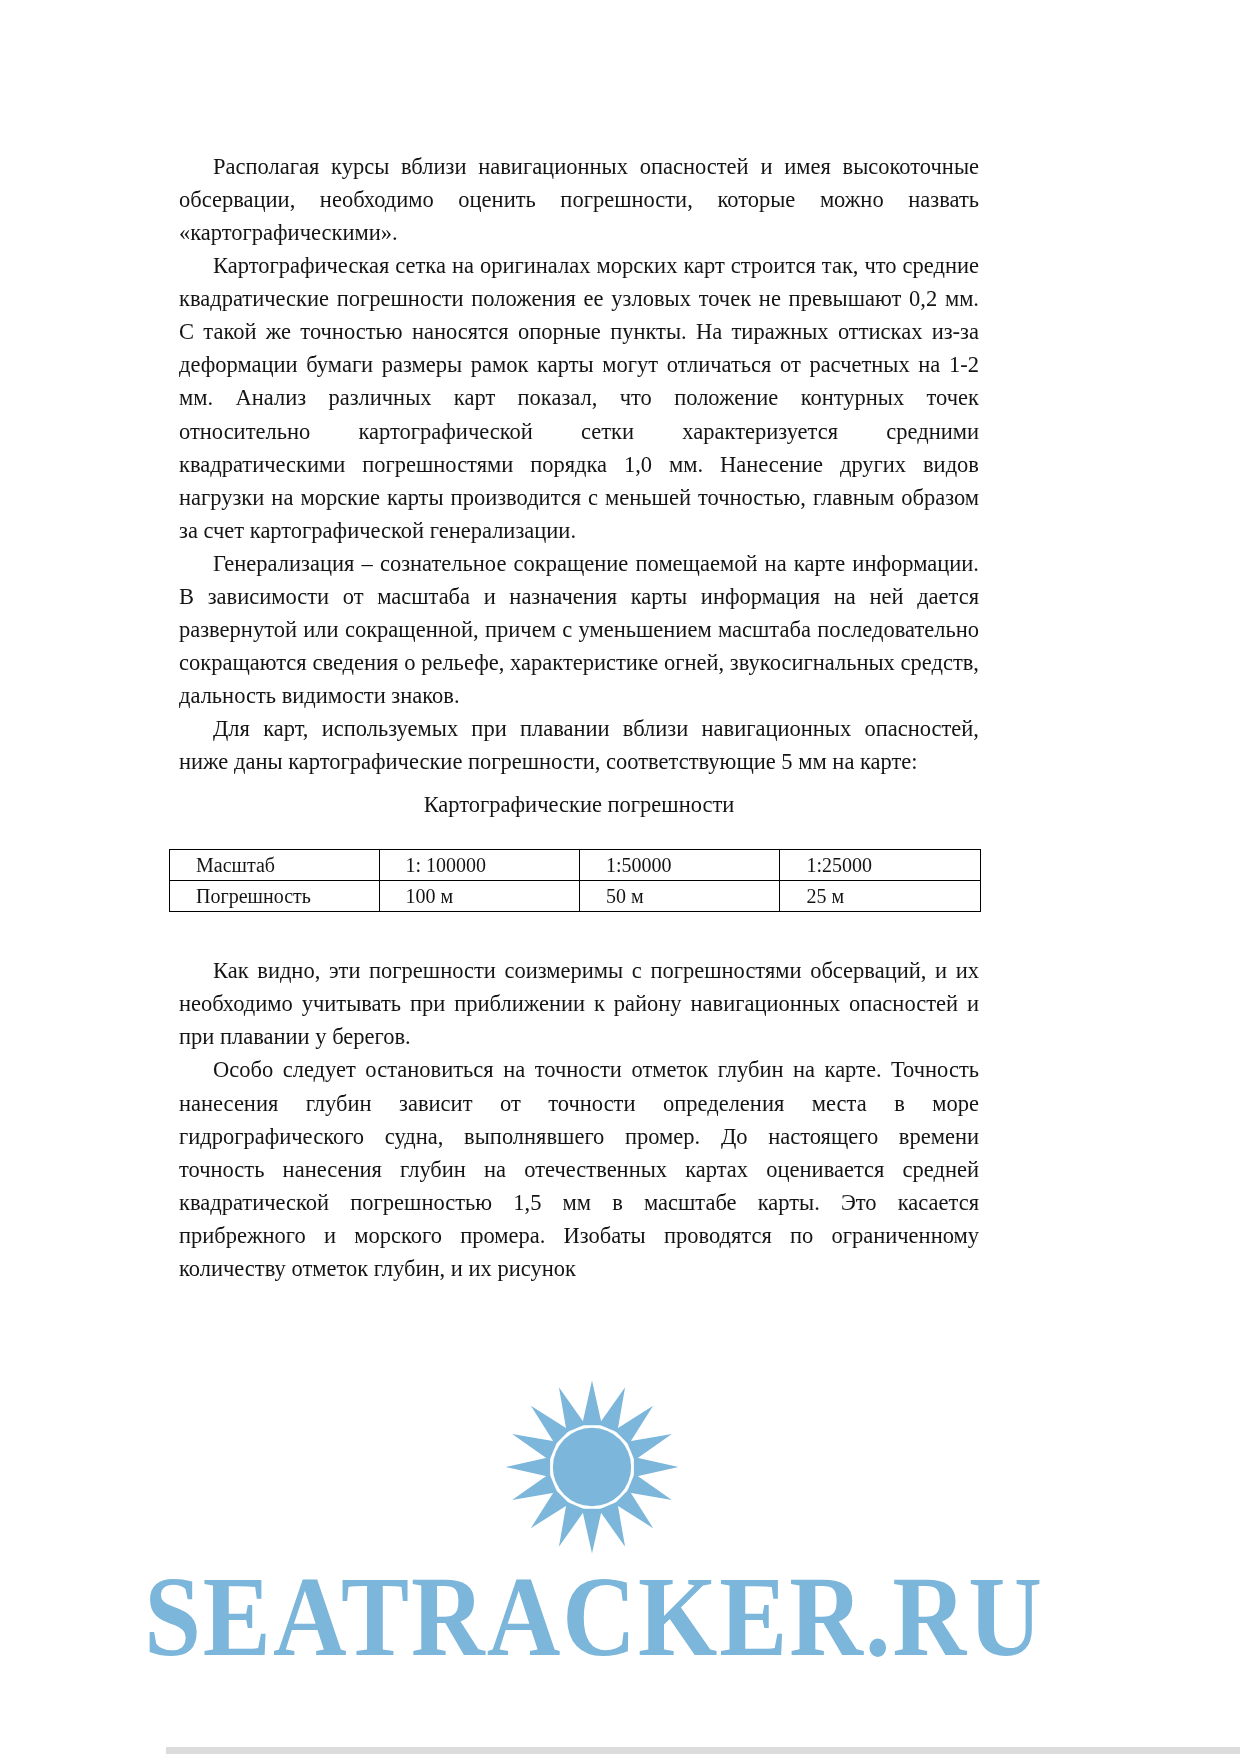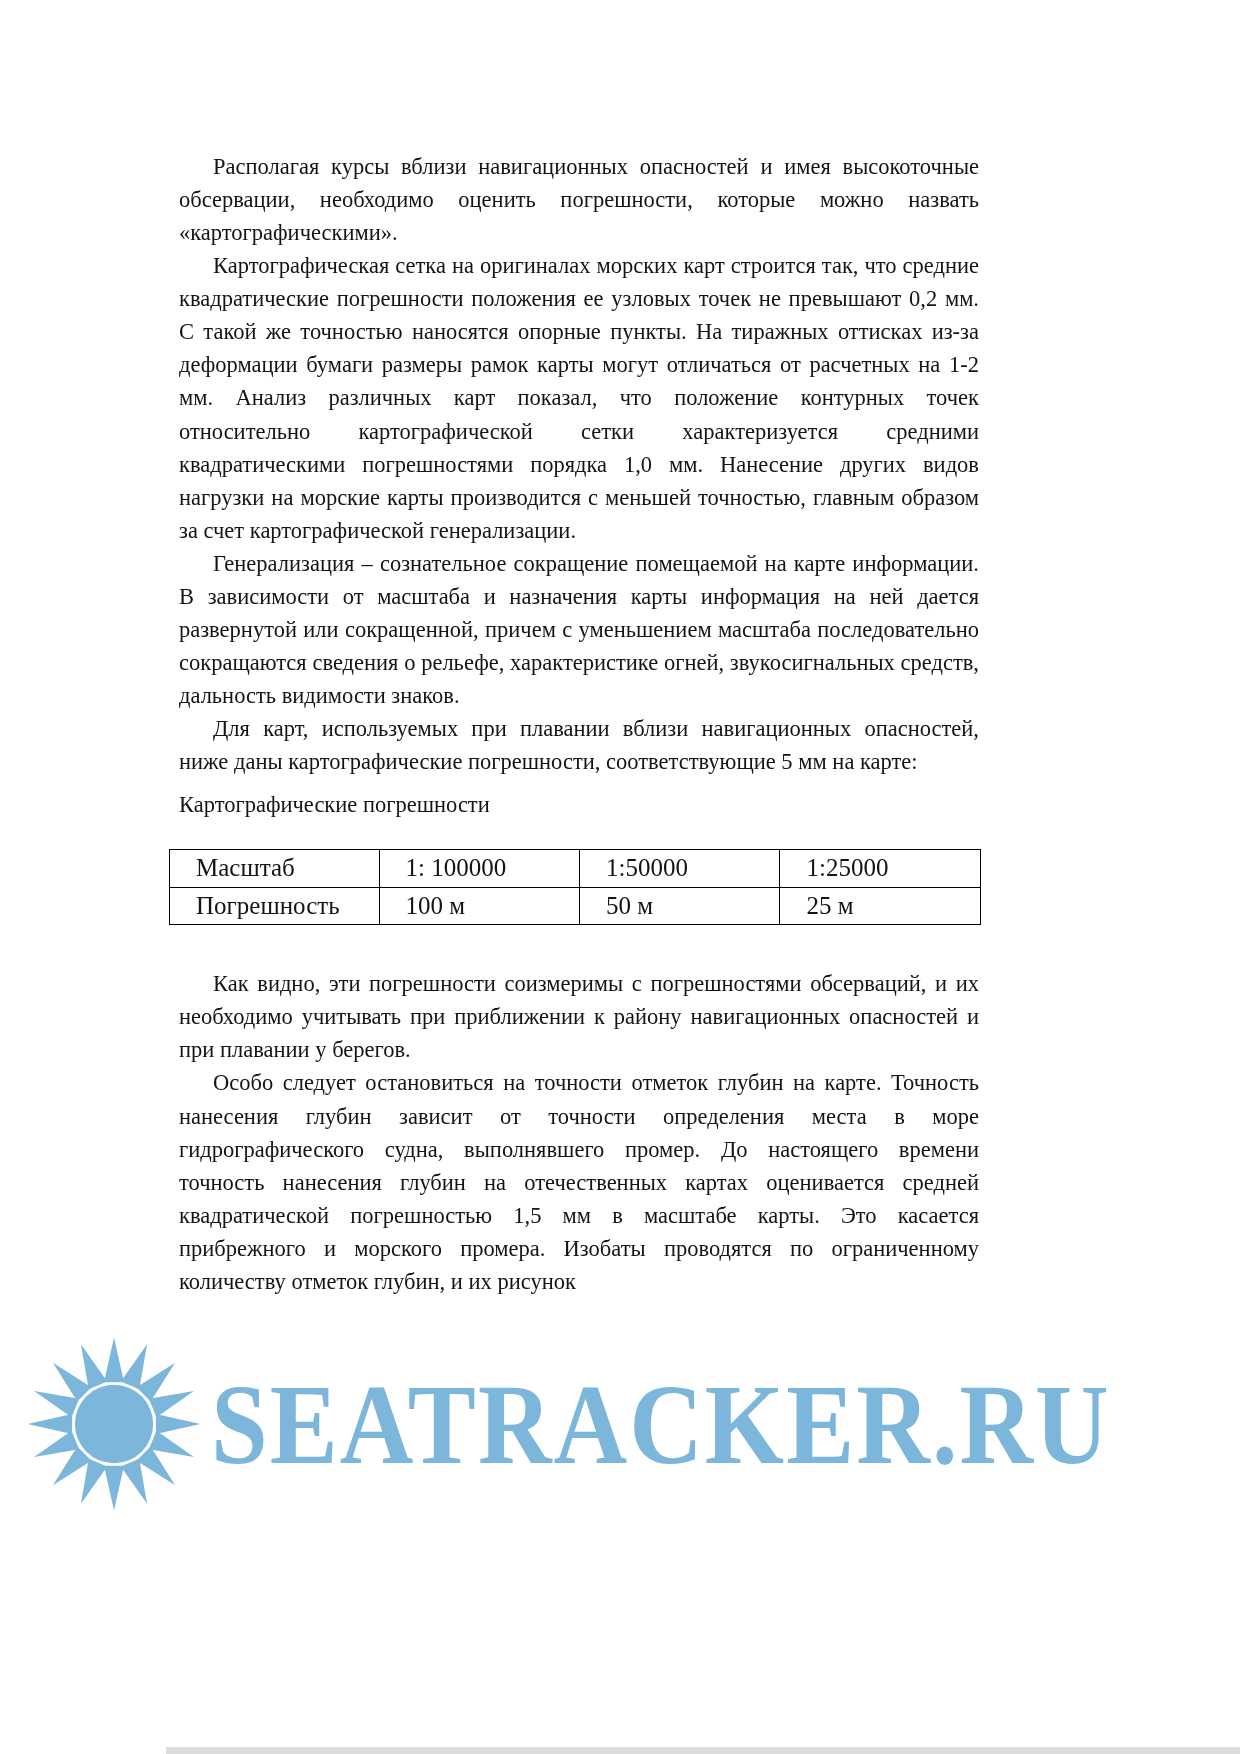--- a/index.html
+++ b/index.html
@@ -30,50 +30,51 @@
     margin: 0;
     text-indent: 34px;
   }
   .table-label {
     margin-top: 54px;
     text-align: right;
     text-indent: 0;
   }
   .table-title {
     margin-top: 10px;
-    text-align: left;
+    text-align: center;
     text-indent: 0;
   }
   table.err-table {
     margin-top: 28px;
     width: 101.5%;
     margin-left: -10px;
     border-collapse: collapse;
     table-layout: fixed;
   }
   table.err-table td {
     border: 1.8px solid #000;
-    font-size: 25px;
+    font-size: 20px;
     line-height: 1.3;
     padding: 2px 26px;
     background: #fff;
   }
   table.err-table td.first-col { width: 26%; text-align: left; }
   table.err-table td.val-col   { width: 24.6%; text-align: left; }
   .after-table {
     margin-top: 42px;
   }
   .watermark {
     position: absolute;
     left: 0;
-    top: 1329px;
+    top: 1376px;
     width: 1140px;
     height: 190px;
     display: flex;
     align-items: center;
+    flex-direction: column;
   }
   .sun {
     flex: 0 0 auto;
     margin-left: 2px;
   }
   .wm-text {
     font-family: "Liberation Serif", "DejaVu Serif", serif;
     font-weight: bold;
     font-size: 102px;
     letter-spacing: 2px;

